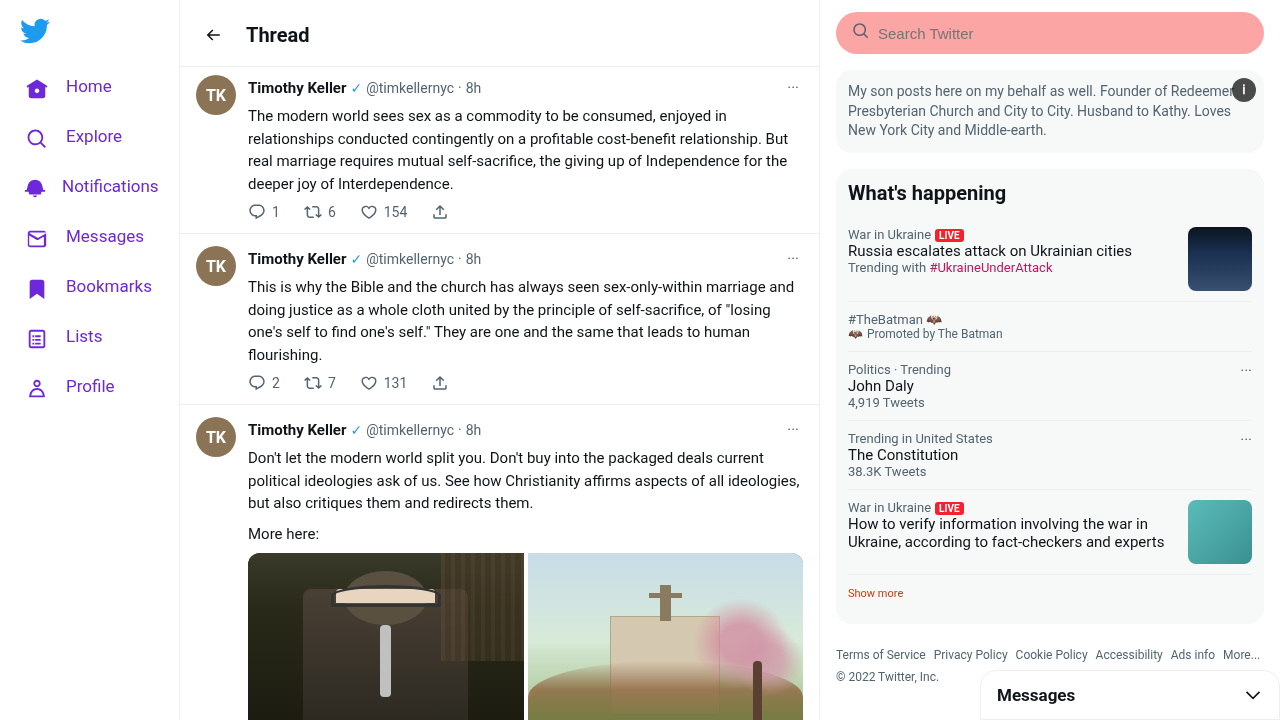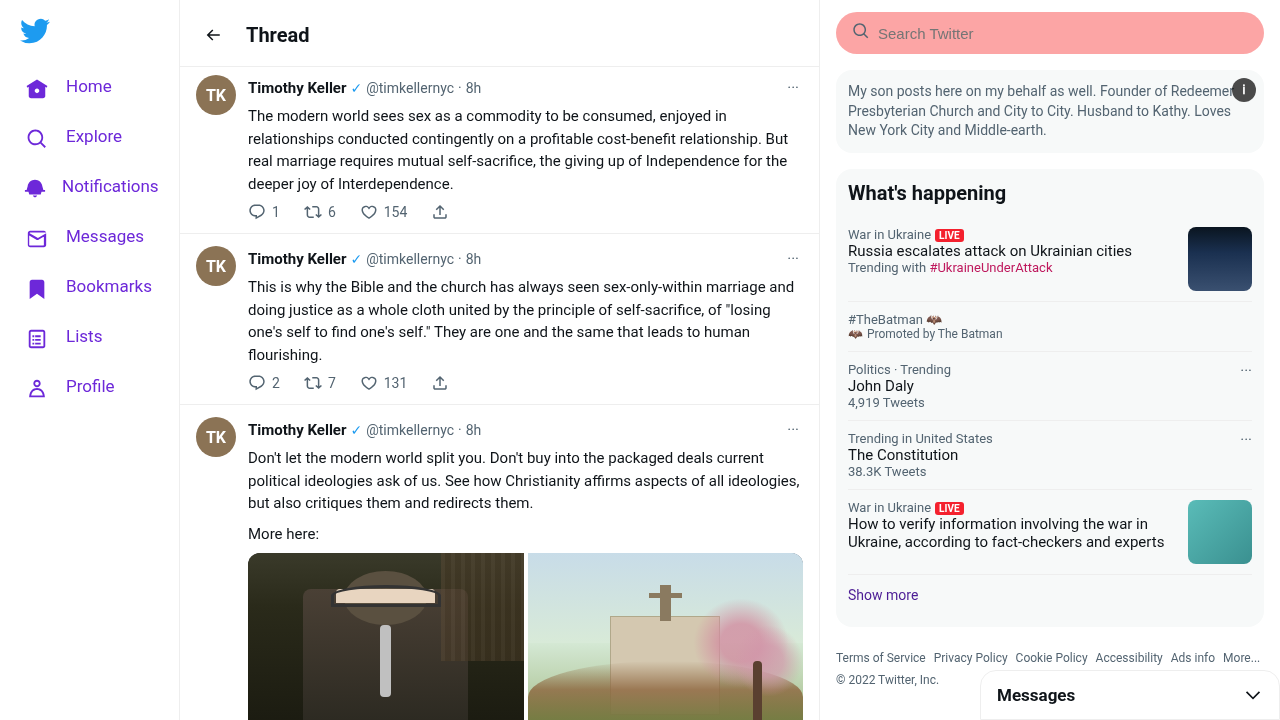--- a/index.html
+++ b/index.html
@@ -47,21 +47,21 @@
     .trend-item:last-child { border-bottom: none; }
     .trend-category { font-size: 13px; color: #536471; display: flex; align-items: flex-end; gap: 4px; }
     .live-badge { background: #f4212e; color: white; font-size: 10px; font-weight: 700; padding: 1px 4px; border-radius: 3px; }
     .trend-name { font-size: 15px; font-weight: 400; }
     .trend-row { display: flex; gap: 8px; align-items: flex-start; }
     .trend-info { flex: 1; }
     .trend-meta { font-size: 13px; color: #536471; }
     .trend-image-placeholder { width: 64px; height: 64px; border-radius: 8px; flex-shrink: 0; }
     .promoted-label { font-size: 12px; color: #536471; display: flex; align-items: center; gap: 4px; }
     .more-options { float: right; color: #536471; cursor: pointer; }
-    .show-more { color: #4c1d95; font-size: 14px; cursor: pointer; padding: 12px 0; display: block; }
+    .show-more { color: #c2410c; font-size: 11px; cursor: pointer; padding: 12px 0; display: block; }
     .footer-links { display: flex; flex-wrap: wrap; gap: 8px; font-size: 12px; color: #536471; padding-top: 8px; }
     .footer-links span { cursor: pointer; }
     .copyright { font-size: 12px; color: #536471; margin-top: 8px; }
 
     
     .messages-bar { position: fixed; bottom: 0; right: 0; width: 300px; background: #fff; border: 1px solid #eee; border-radius: 16px 16px 0 0; padding: 14px 16px; display: flex; align-items: center; justify-content: space-between; cursor: pointer; }
     .messages-bar-label { font-size: 17px; font-weight: 700; }
 
     
     .info-btn { position: absolute; right: 8px; top: 108px; width: 30px; height: 30px; border-radius: 50%; background: rgba(0,0,0,0.7); color: white; display: flex; align-items: center; justify-content: center; font-size: 14px; cursor: pointer; font-weight: bold; }

